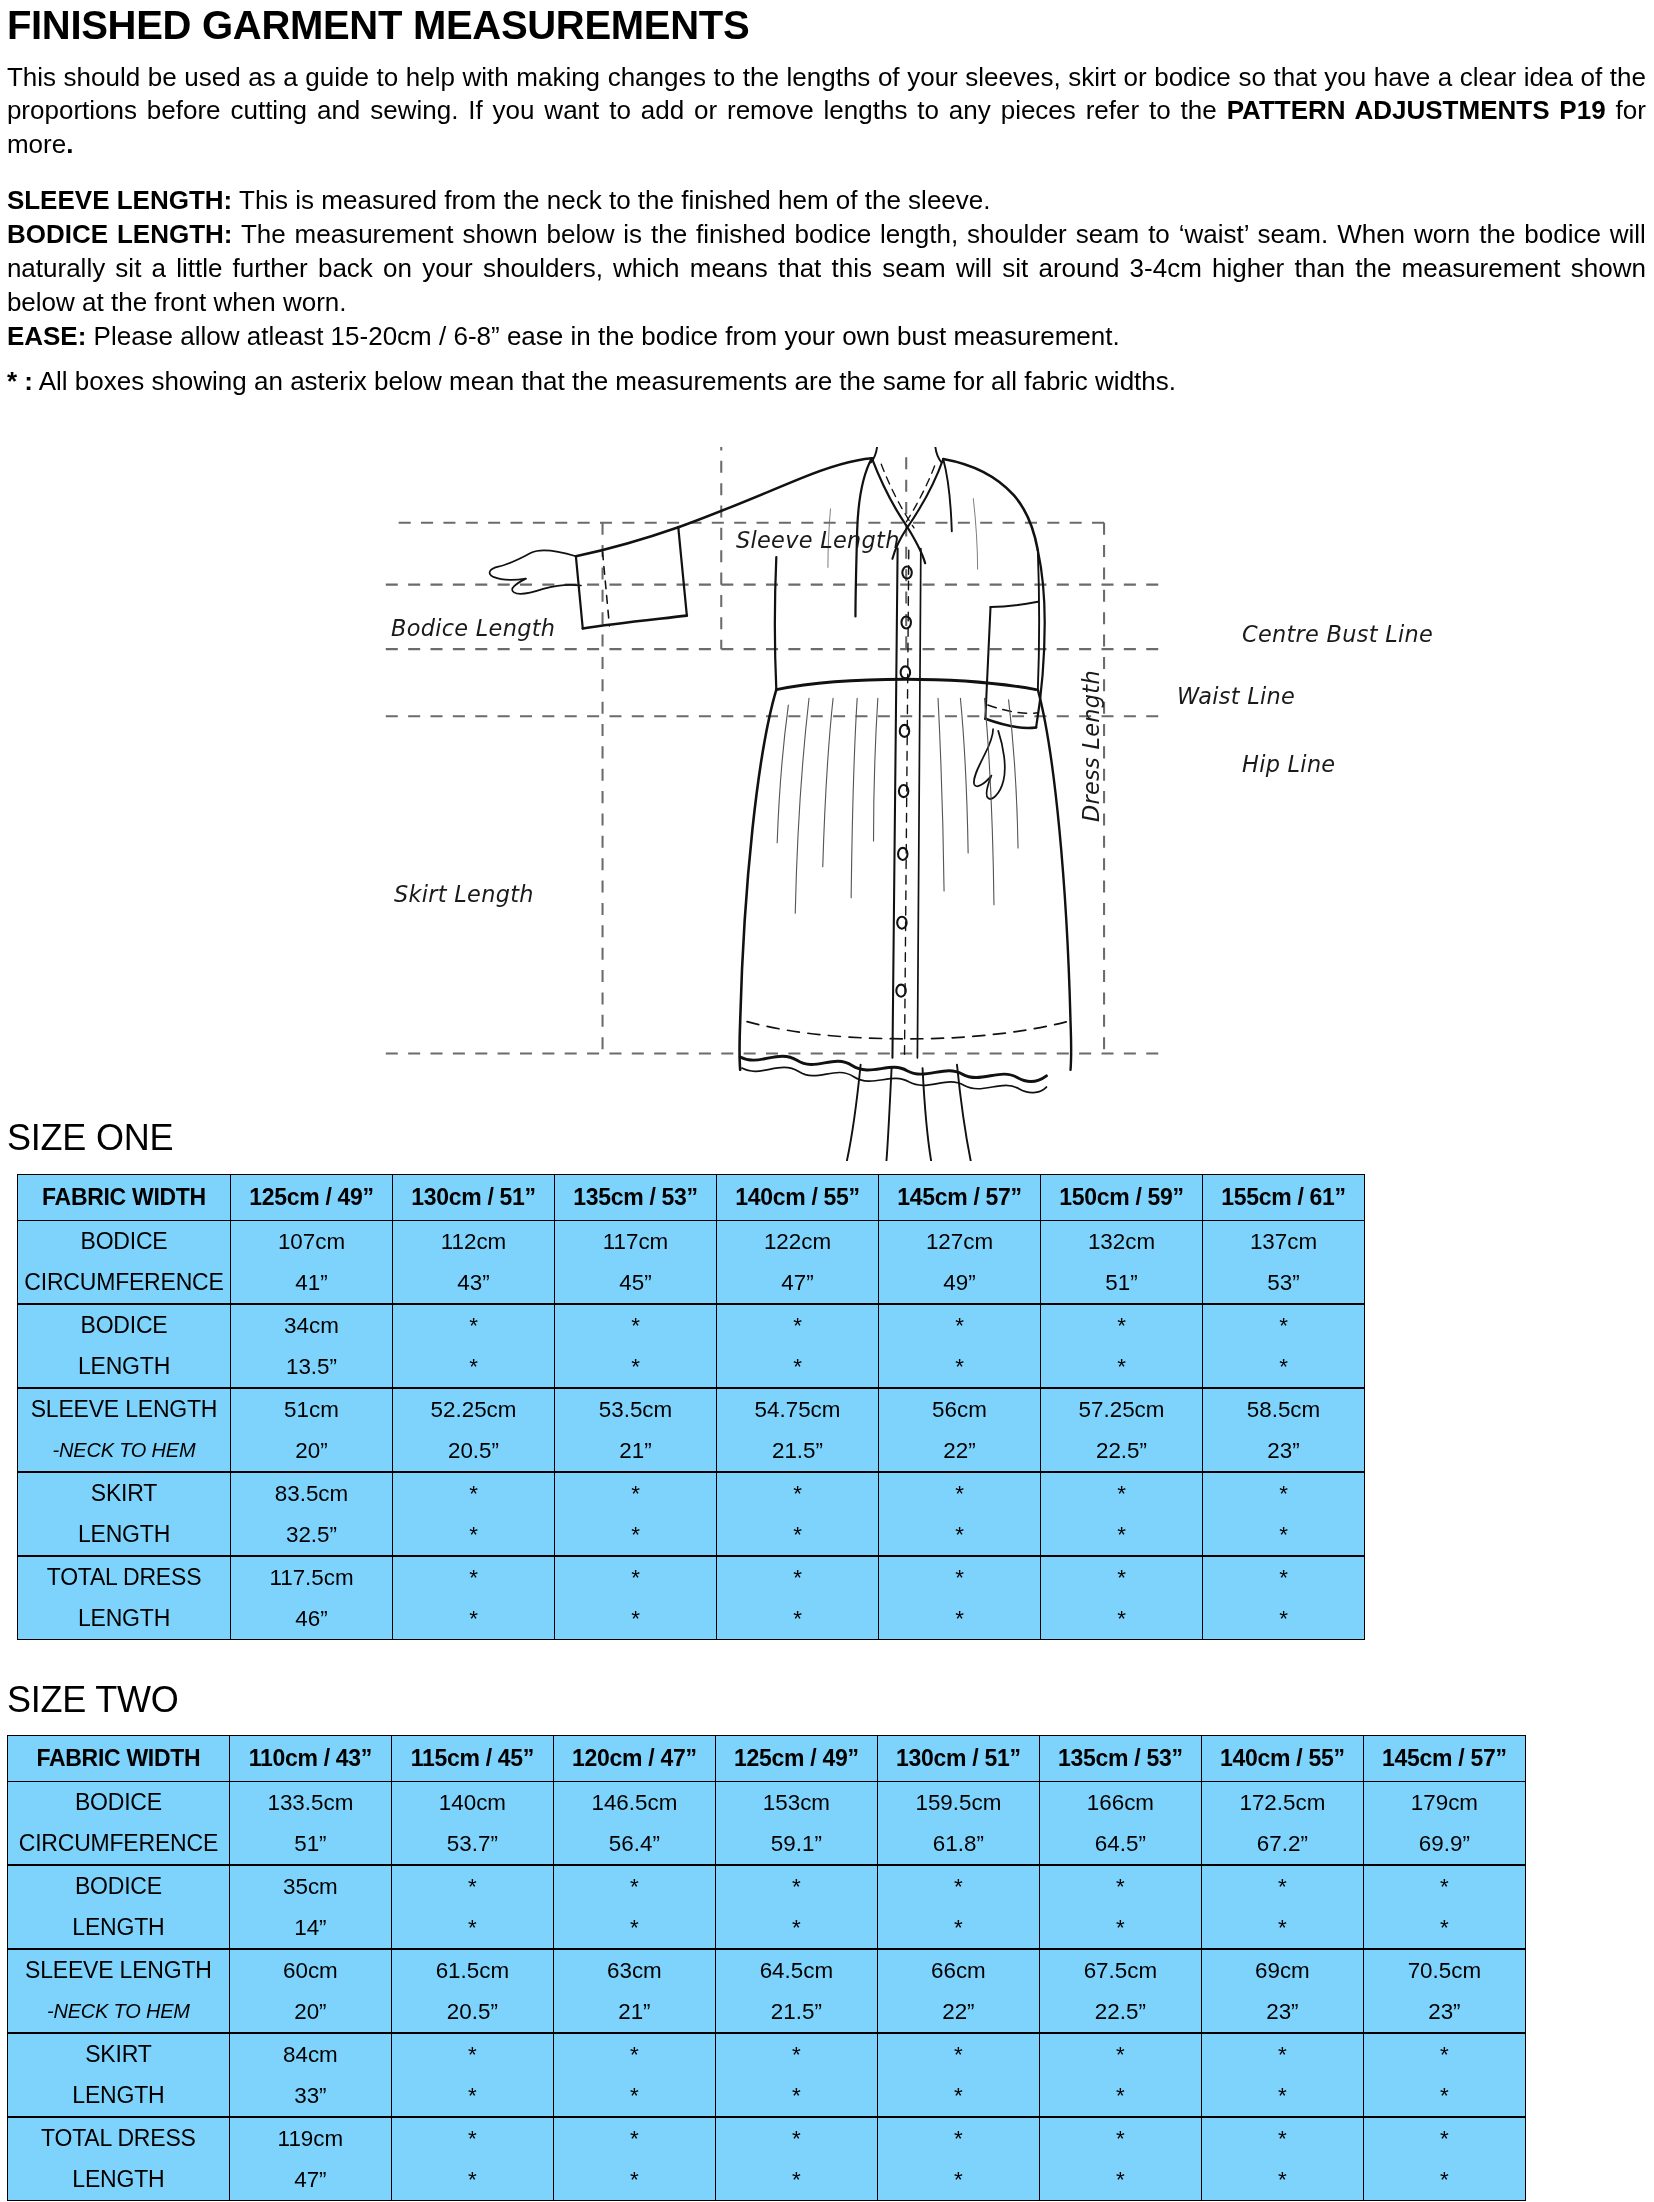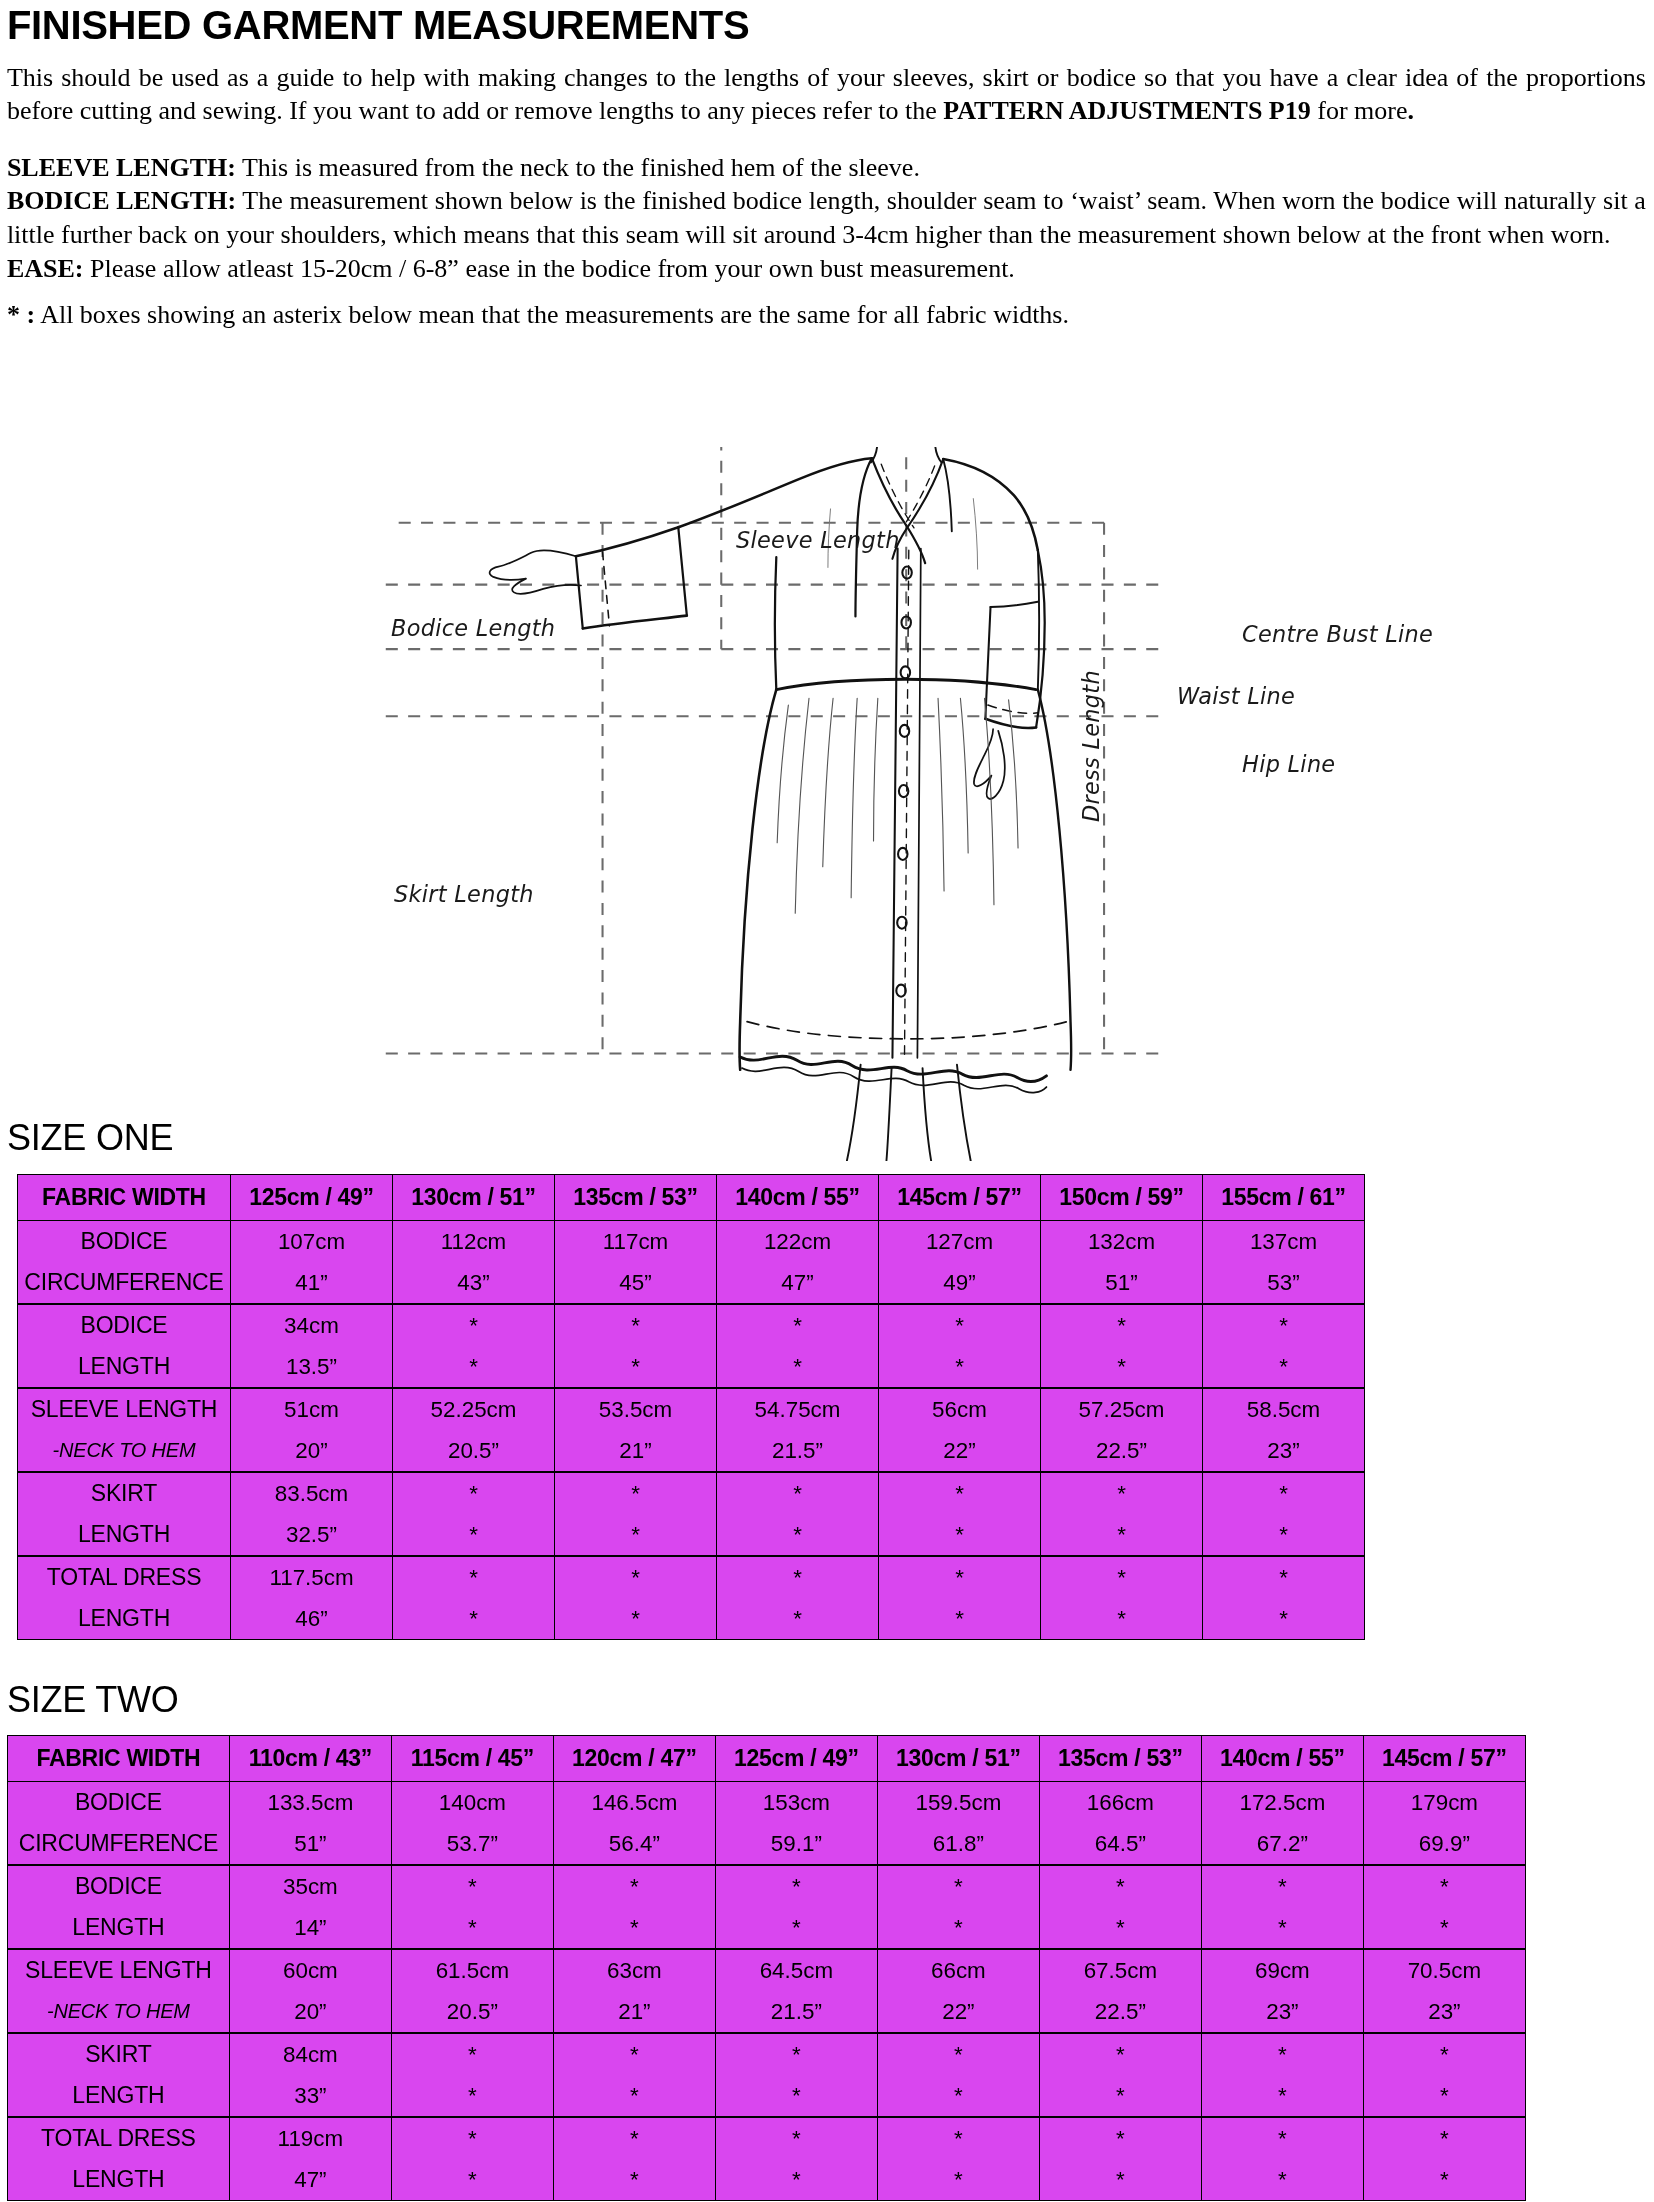--- a/index.html
+++ b/index.html
@@ -38,21 +38,20 @@
     line-height: 1.0;
   }
   .para {
     font-size: 26px;
     line-height: 1.30;
     margin: 0 0 22.4px 0;
     text-align: left;
   }
   .para.justified {
     text-align: justify;
-    font-family: Liberation Serif, serif;
   }
   .para b, .lead {
     font-weight: bold;
   }
   .defs {
     font-size: 26px;
     line-height: 1.305;
   }
   .defs p {
     margin: 0;
@@ -99,21 +98,21 @@
     line-height: 1;
   }
   #heading-size-one { left: 6.9px; top: 1120px; }
   #heading-size-two { left: 6.9px; top: 1682px; }
 
   
   table.meas {
     position: absolute;
     border-collapse: collapse;
     table-layout: fixed;
-    background: #d946ef;
+    background: #7dd3fc;
   }
   #table-size-one { left: 17px; top: 1174px; width: 1342px; }
   #table-size-two { left: 6.9px; top: 1735px; width: 1516px; }
 
   table.meas td, table.meas th {
     border: 1.4px solid #000;
     text-align: center;
     vertical-align: middle;
     padding: 0;
     font-size: 22.4px;

